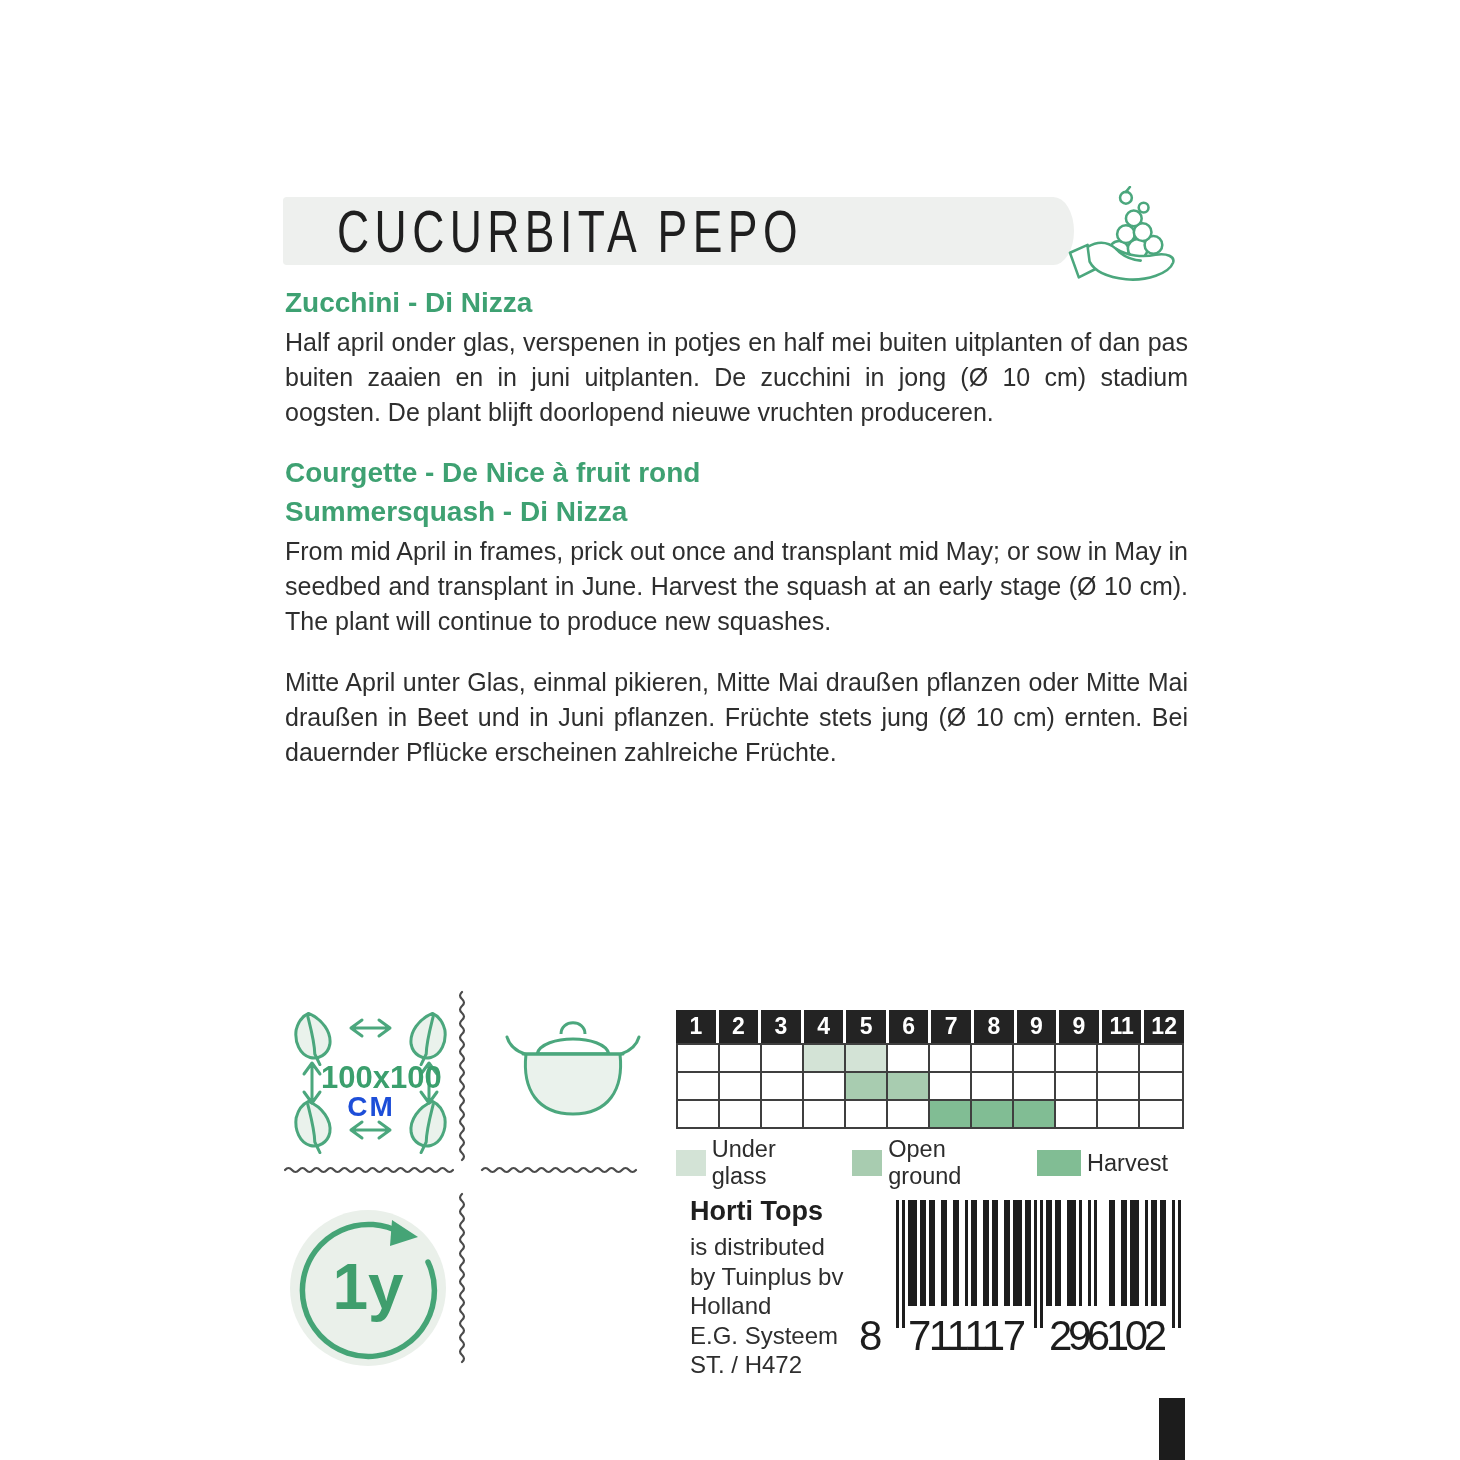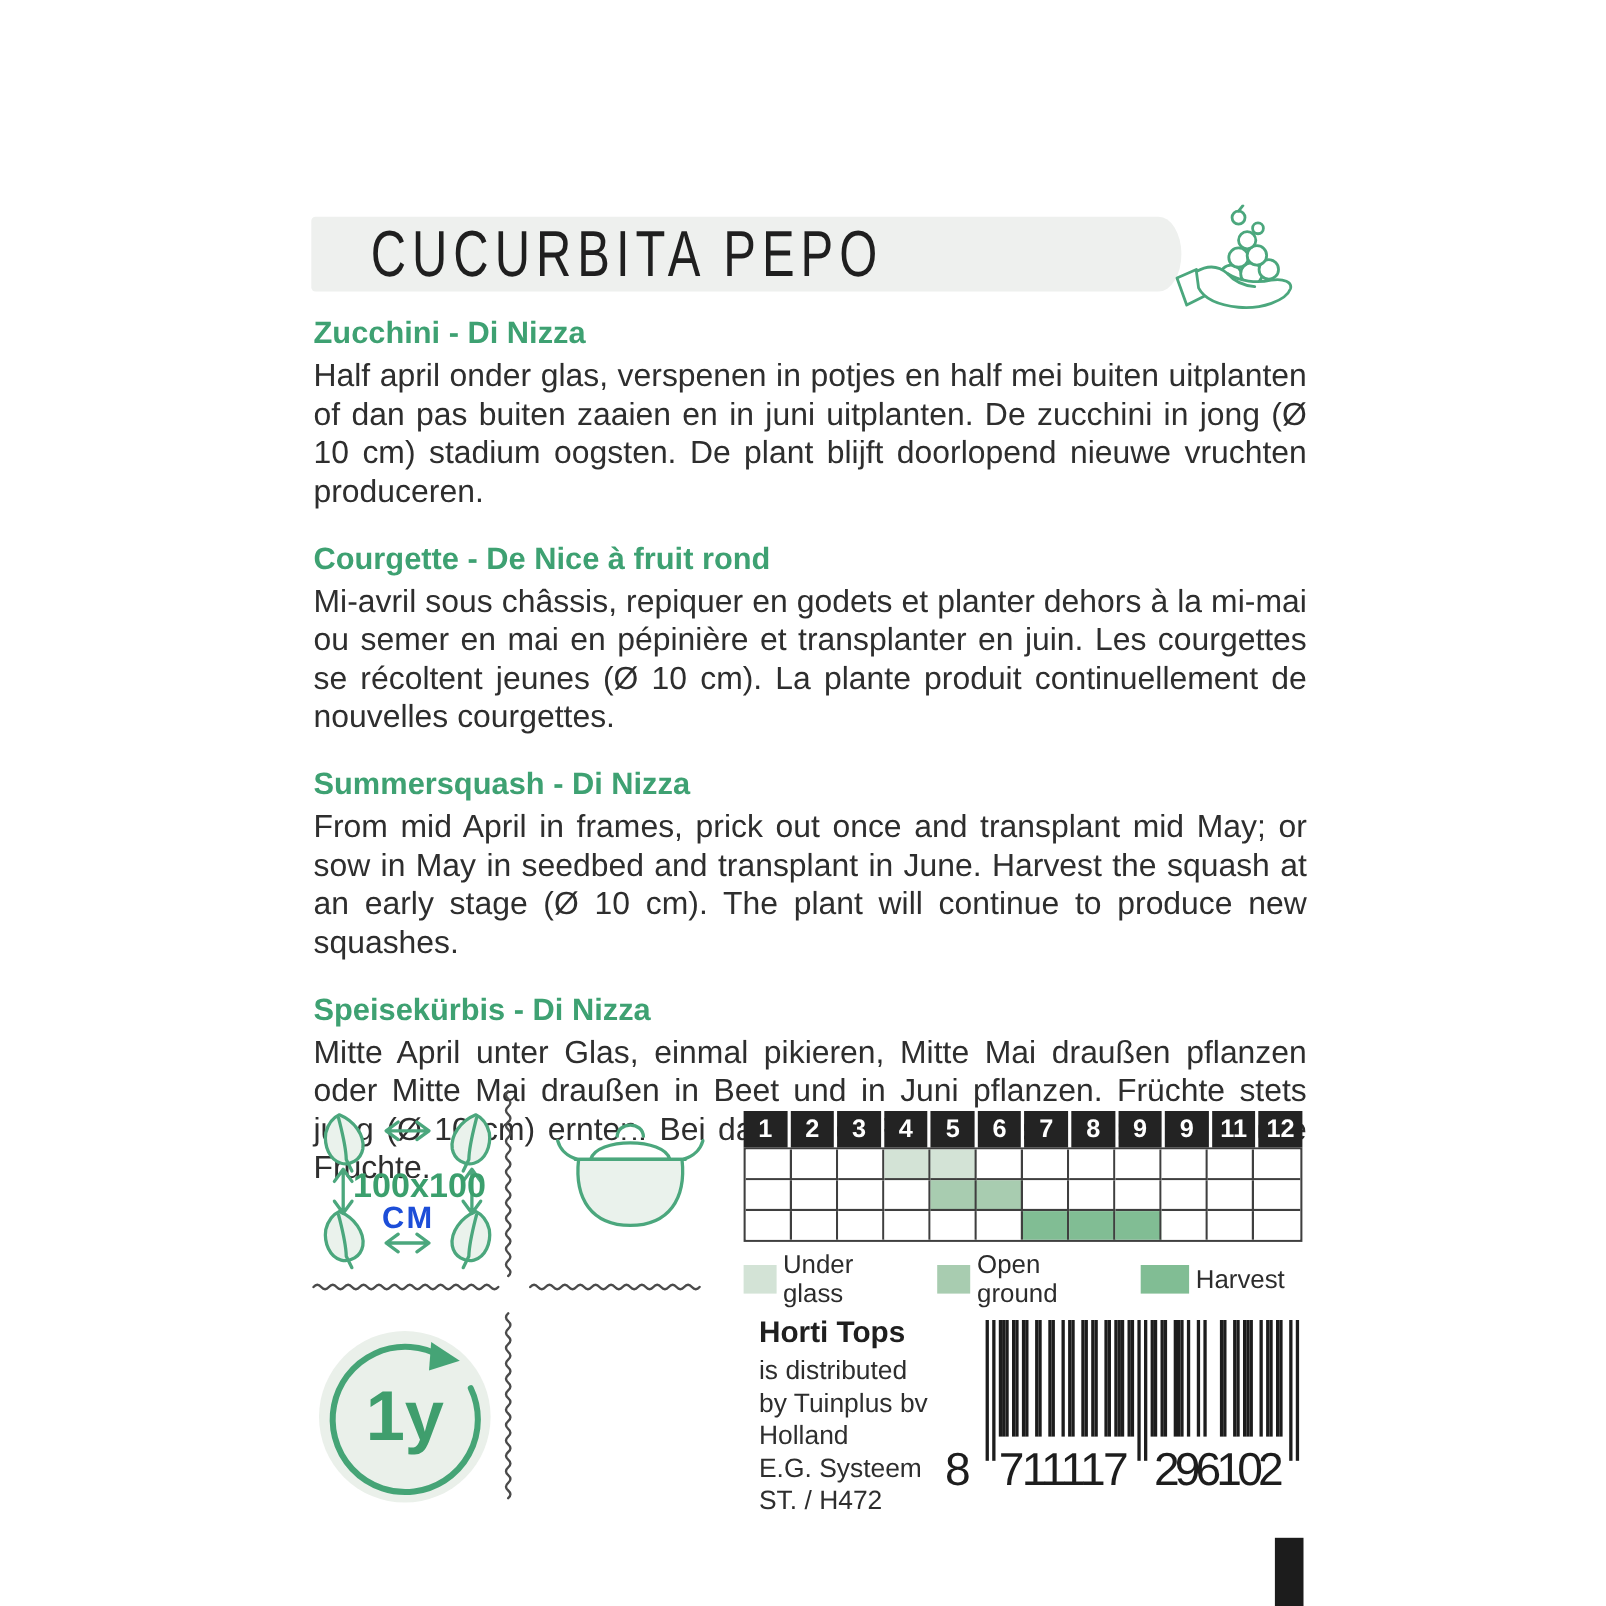--- a/index.html
+++ b/index.html
@@ -15,21 +15,21 @@
   
   svg .stroke-g{stroke:#4ba77d;fill:none;stroke-width:3;stroke-linecap:round;stroke-linejoin:round;}
   svg .fill-lg{fill:#eaf2ec;stroke:#4ba77d;stroke-width:3;stroke-linejoin:round;}
   svg .fill-w{fill:#ffffff;stroke:#4ba77d;stroke-width:3;stroke-linejoin:round;}
 
   .hand-icon{position:absolute;left:1064px;top:186px;}
 
   
   .sections{position:absolute;left:285px;top:286px;width:903px;}
   .section h2{font-size:28px;font-weight:bold;color:#3ea172;margin:0 0 6px 0;line-height:33px;}
-  .section p{font-size:29px;line-height:35px;color:#2e2e2e;margin:0 0 26px 0;text-align:justify;}
+  .section p{font-size:25px;line-height:35px;color:#2e2e2e;margin:0 0 26px 0;text-align:justify;}
 
   
   .spacing-icon{position:absolute;left:288px;top:1002px;width:165px;height:152px;}
   .spacing-icon svg{position:absolute;left:0;top:0;}
   .spacing-dim{position:absolute;left:33px;top:58px;width:100px;text-align:center;
                font-size:31px;font-weight:bold;color:#3b9f6d;}
   .spacing-unit{position:absolute;left:33px;top:89px;width:100px;text-align:center;
                 font-size:28px;font-weight:bold;color:#1d4ed8;letter-spacing:2px;}
 
   .pot-icon{position:absolute;left:497px;top:1012px;}
@@ -96,28 +96,26 @@
     </g>
   </svg>
 
   <div class="sections">
     <section class="section">
       <h2>Zucchini - Di Nizza</h2>
       <p>Half april onder glas, verspenen in potjes en half mei buiten uitplanten of dan pas buiten zaaien en in juni uitplanten. De zucchini in jong (Ø 10 cm) stadium oogsten. De plant blijft doorlopend nieuwe vruchten produceren.</p>
     </section>
     <section class="section">
       <h2>Courgette - De Nice à fruit rond</h2>
-      <p>Mi-avril sous châssis, repiquer en godets et planter dehors à la mi-mai ou semer en mai en pépinière et transplanter en juin. Les courgettes se récoltent jeunes (Ø 10 cm). La plante produit continuellement de nouvelles courgettes.</p>
     </section>
     <section class="section">
       <h2>Summersquash - Di Nizza</h2>
       <p>From mid April in frames, prick out once and transplant mid May; or sow in May in seedbed and transplant in June. Harvest the squash at an early stage (Ø 10 cm). The plant will continue to produce new squashes.</p>
     </section>
     <section class="section">
-      <h2>Speisekürbis - Di Nizza</h2>
       <p>Mitte April unter Glas, einmal pikieren, Mitte Mai draußen pflanzen oder Mitte Mai draußen in Beet und in Juni pflanzen. Früchte stets jung (Ø 10 cm) ernten. Bei dauernder Pflücke erscheinen zahlreiche Früchte.</p>
     </section>
   </div>
 
   <div class="spacing-icon">
     <svg width="165" height="152" viewBox="0 0 165 152">
       <g transform="translate(6,10) rotate(-6 20 25)">
         <path class="fill-lg" d="M17 1 C30 8 38 22 35 34 C32 44 22 48 14 45 C4 41 0 28 3 16 C6 8 11 3 17 1 Z"></path>
         <path class="stroke-g" d="M16 4 C18 18 20 30 19 42 L23 53"></path>
       </g>

